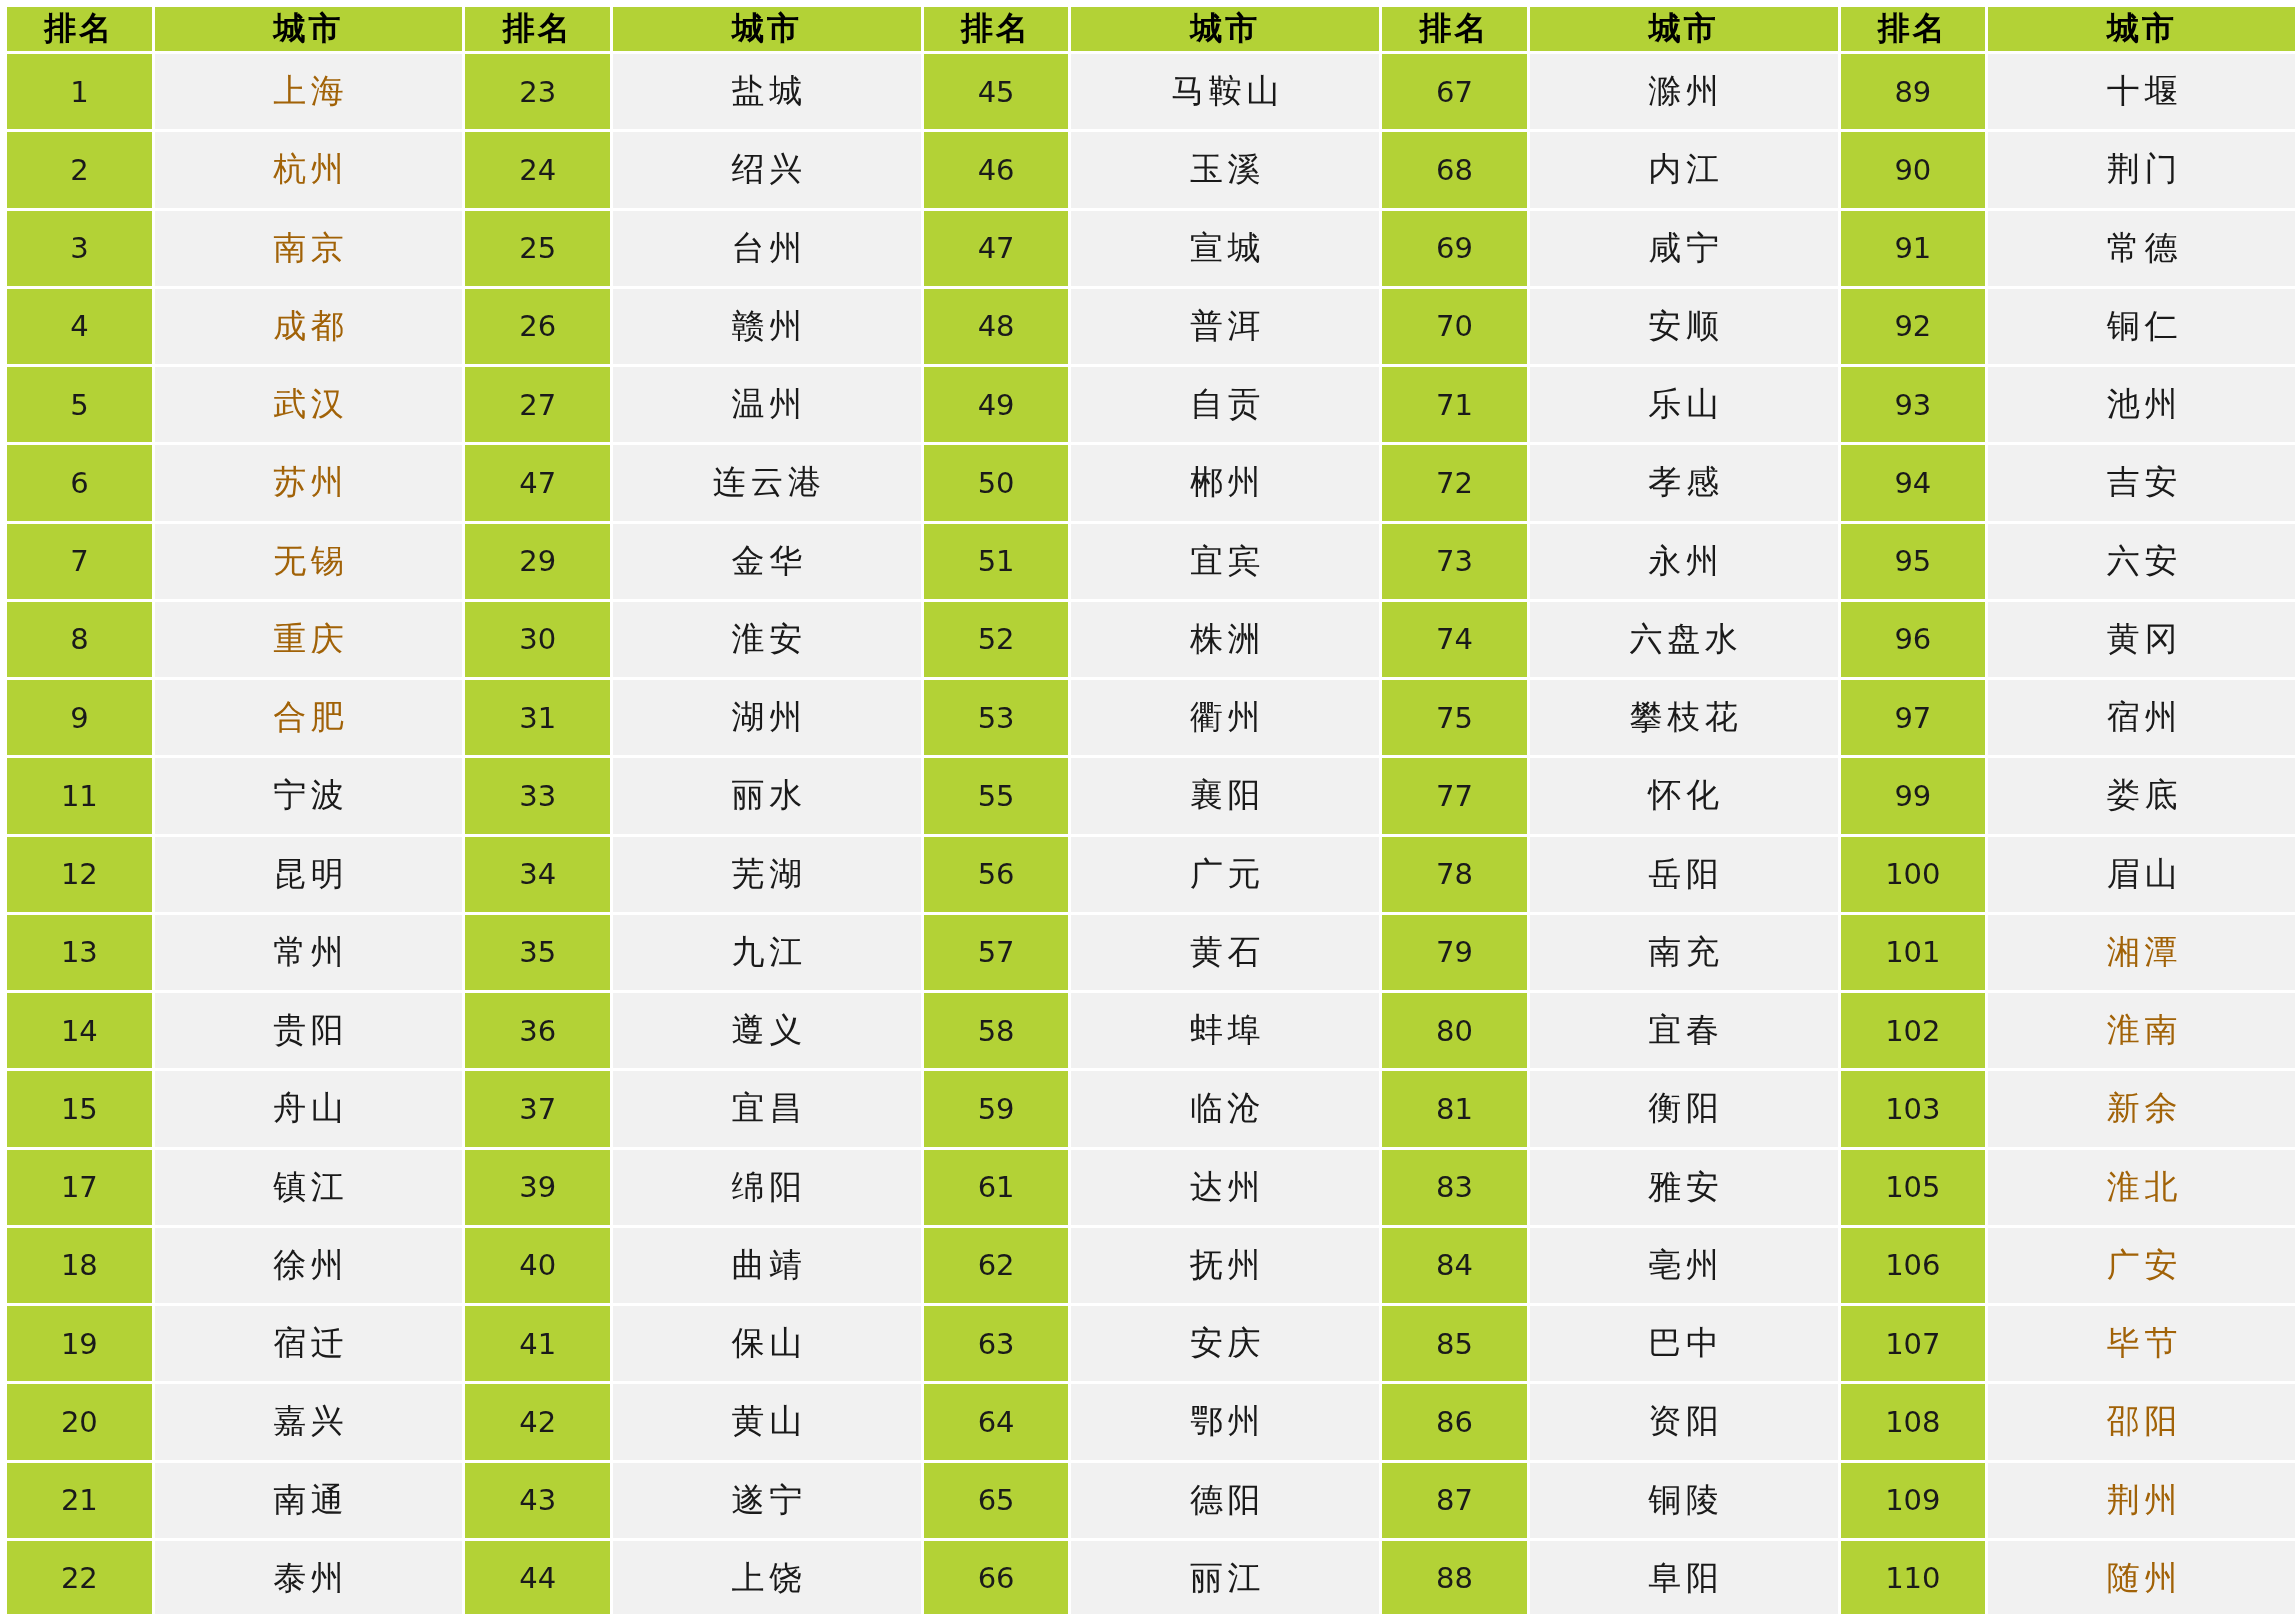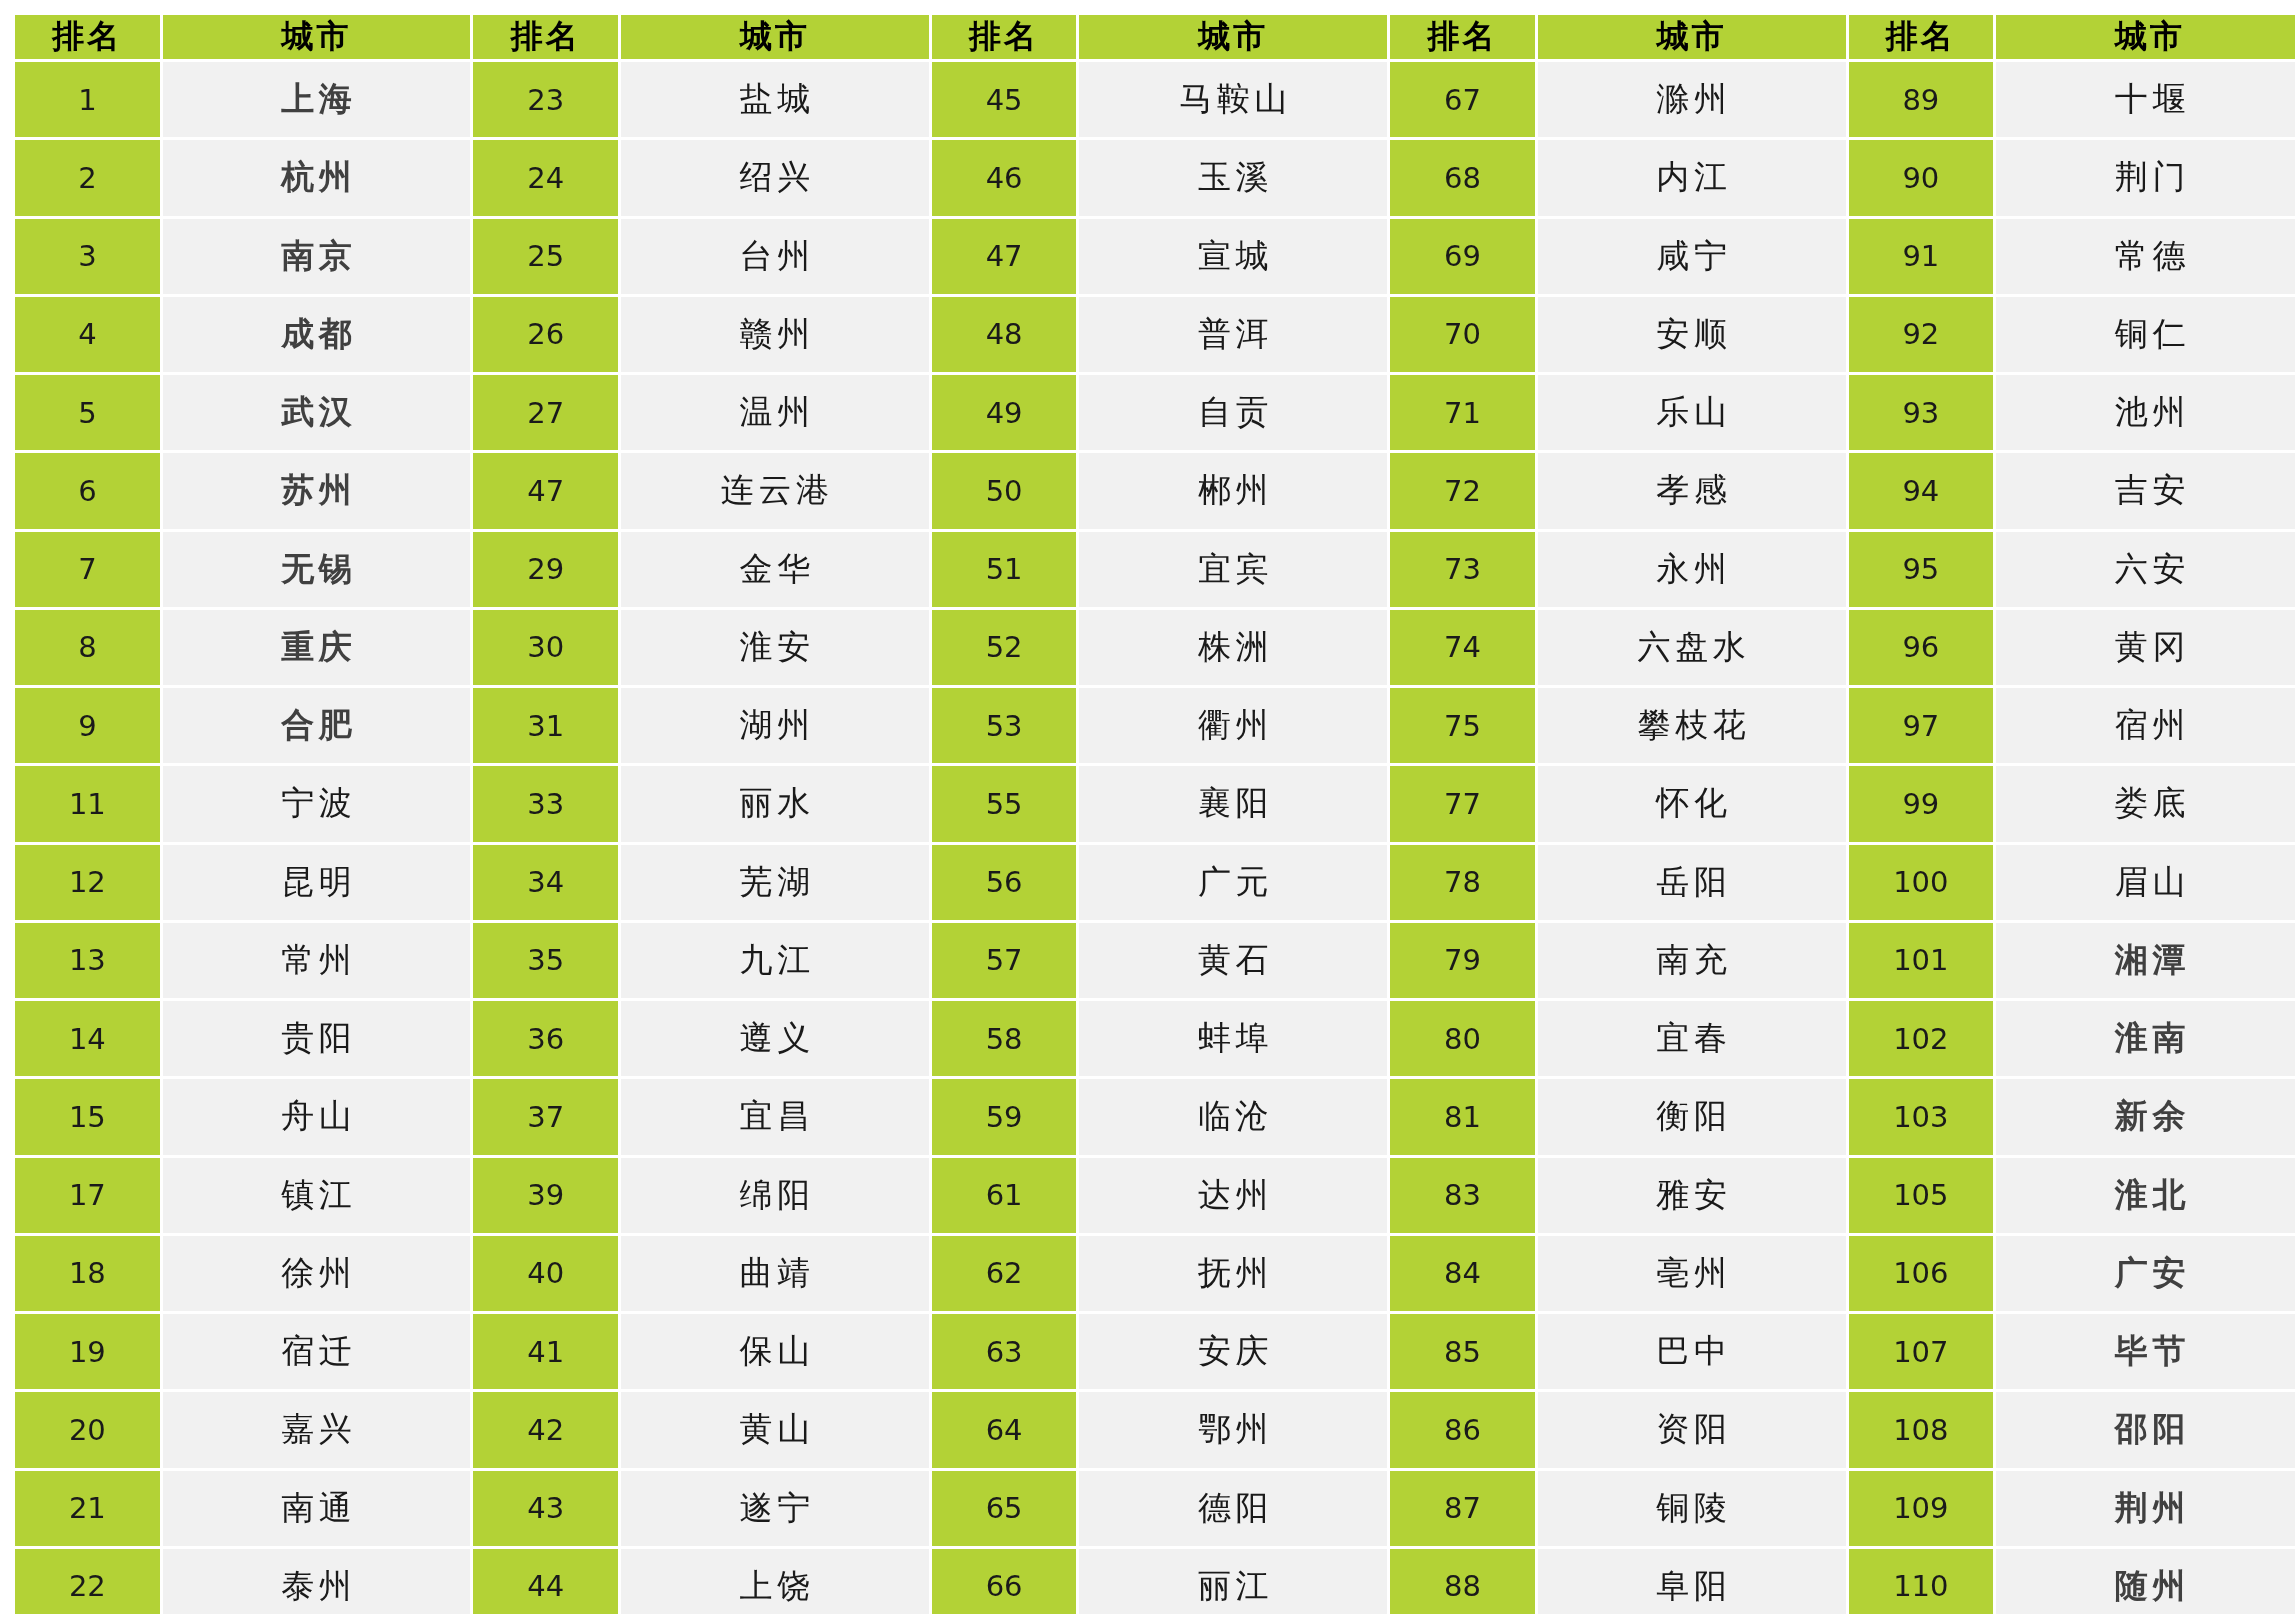--- a/index.html
+++ b/index.html
@@ -11,21 +11,21 @@
   body {
     width: 2295px;
     height: 1615px;
     font-family: "Liberation Serif", "DejaVu Serif", serif;
     overflow: hidden;
   }
   #rank-table-wrap {
     width: 2295px;
     height: 1615px;
     box-sizing: border-box;
-    padding: 12px;
+    padding: 4px;
     background: #ffffff;
   }
   table.rank-table {
     border-collapse: separate;
     border-spacing: 3px 3px;
     width: 2295px;
     height: 1615px;
     table-layout: fixed;
     margin: 0;
   }
@@ -64,22 +64,22 @@
     font-size: 33px;
     text-align: center;
     vertical-align: middle;
     padding: 0;
     height: 33px;
     border: 0;
     letter-spacing: 4.6px;
     text-indent: 4.6px;
   }
   td.city-cell.highlight {
-    color: #404040;
-    font-weight: bold;
+    color: #a16207;
+    font-weight: normal;
   }
 </style>
 </head>
 <body>
 
 <div id="rank-table-wrap">
   <table class="rank-table">
     <colgroup>
       <col class="col-rank">
         <col class="col-city">

